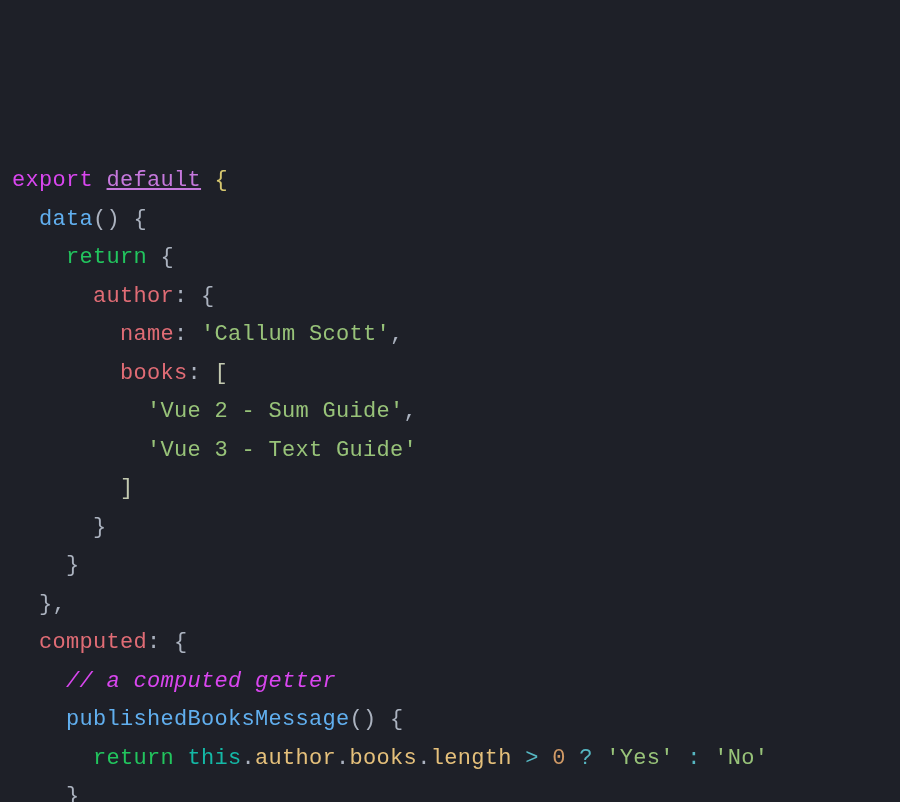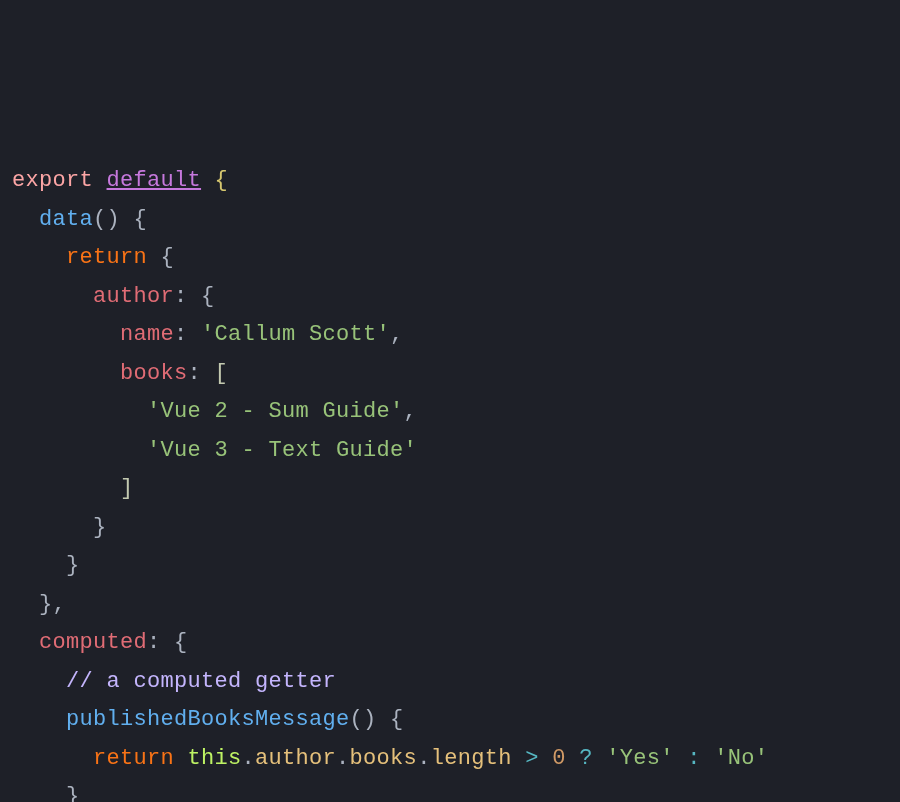--- a/index.html
+++ b/index.html
@@ -13,34 +13,34 @@
       font-size: 22px;
       line-height: 1.75;
       color: #abb2bf;
       padding: 8px 12px;
       width: 900px;
       height: 802px;
       overflow: hidden;
       white-space: pre;
       letter-spacing: 0.3px;
     }
-    .kw-export { color: #fca5a5; }
+    .kw-export { color: #d946ef; }
     .kw-default { color: #c678dd; text-decoration: underline; }
-    .kw-return { color: #f97316; }
-    .kw-this { color: #bef264; }
+    .kw-return { color: #22c55e; }
+    .kw-this { color: #14b8a6; }
     .fn-name { color: #61afef; text-align: center; }
     .prop { color: #e06c75; }
     .str { color: #98c379; text-align: center; }
     .brace { color: #abb2bf; }
     .bracket { color: #c3c9b0; }
     .paren { color: #abb2bf; }
     .colon { color: #abb2bf; }
     .comma { color: #abb2bf; }
     .dot { color: #abb2bf; }
-    .comment { color: #c4b5fd; }
+    .comment { color: #d946ef; font-style: italic; }
     .num { color: #d19a66; }
     .op { color: #56b6c2; }
     .member { color: #e5c07b; }
     .yellow-brace { color: #d6c76f; }
     .line { display: block; }
   </style>
 </head>
 <body>
 
 

